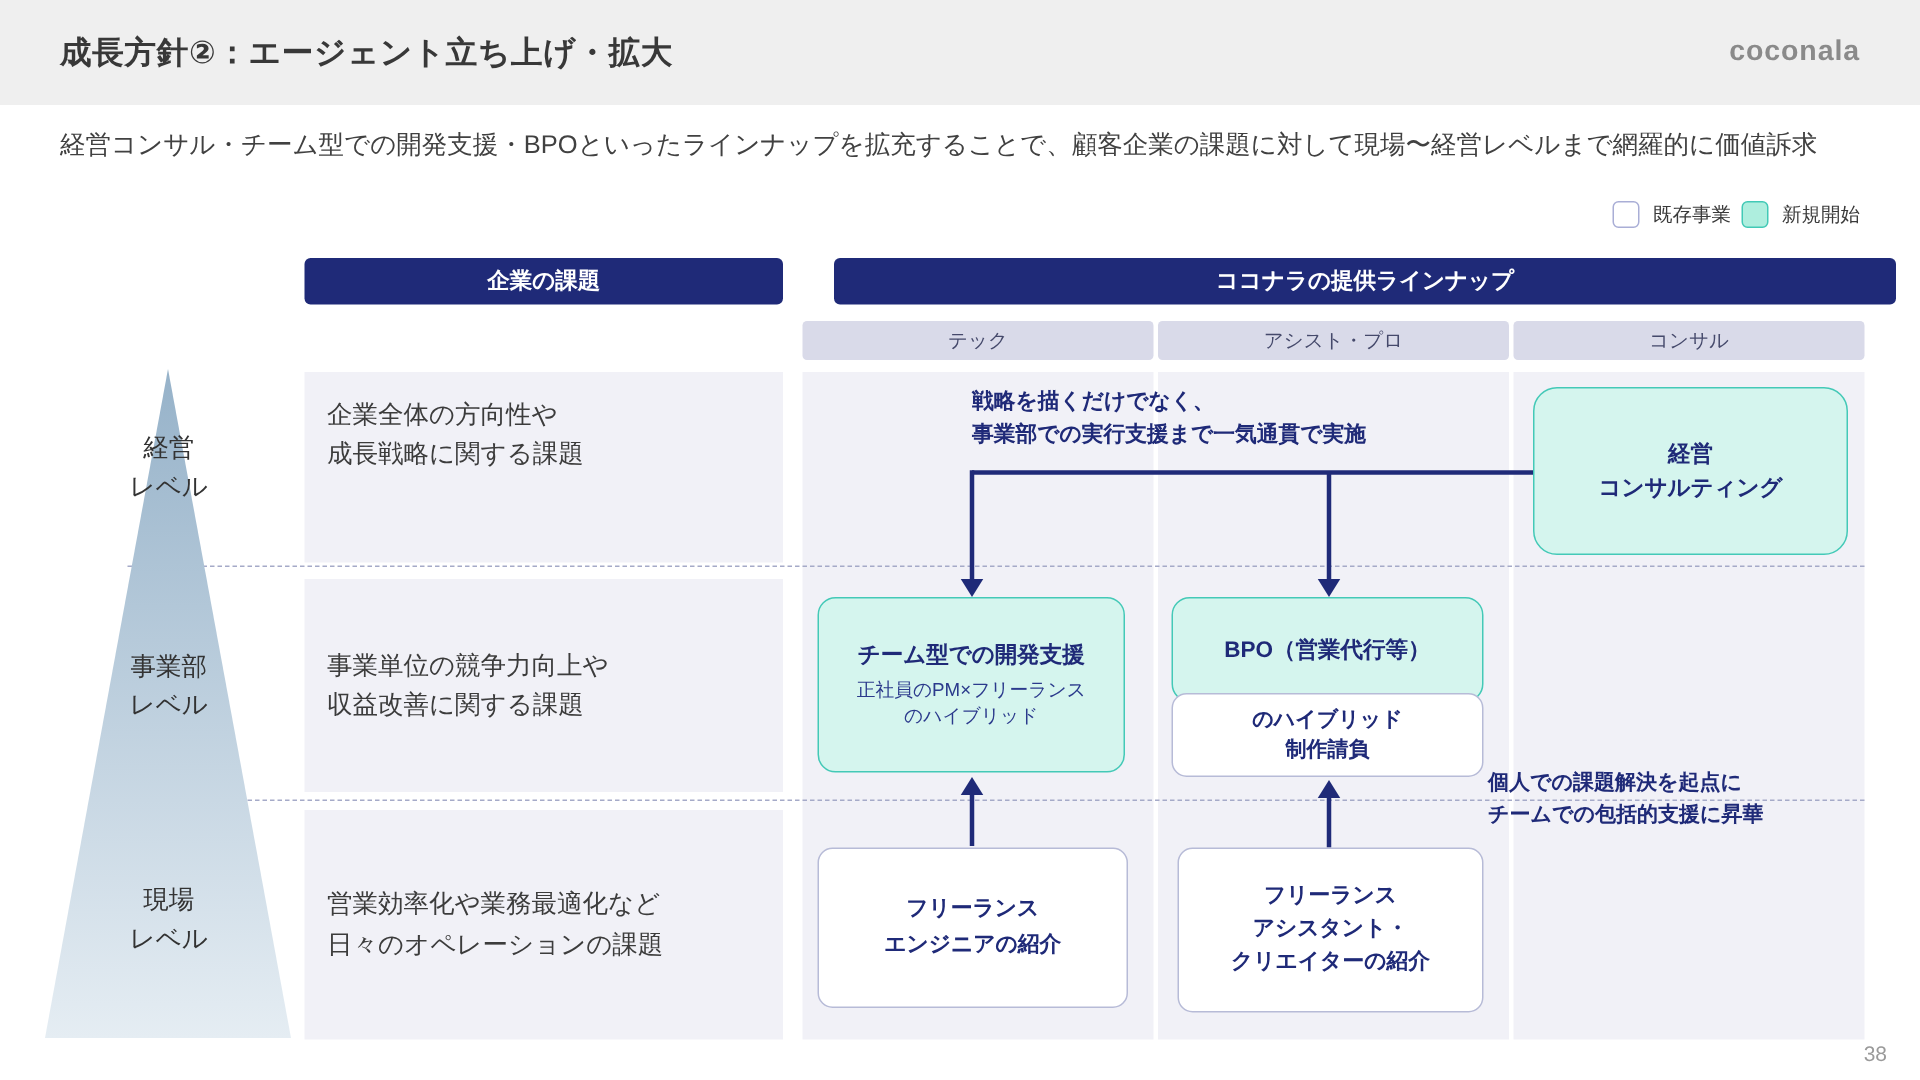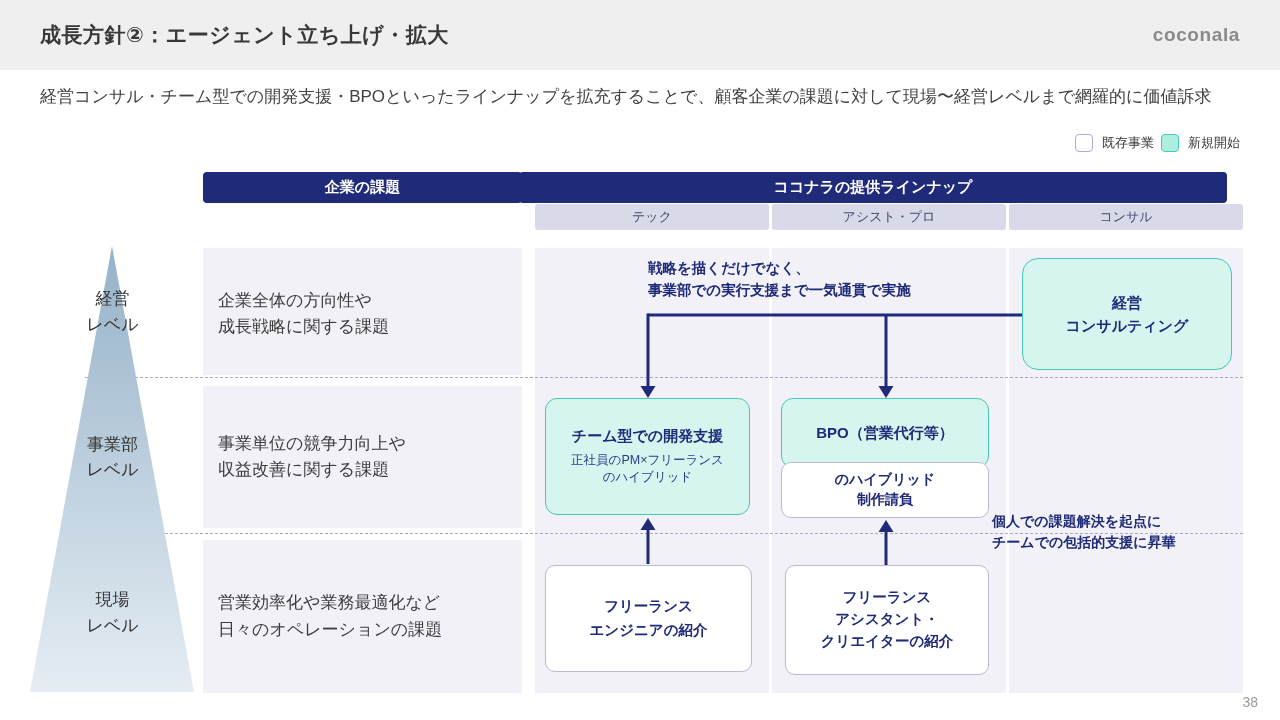--- a/index.html
+++ b/index.html
@@ -16,21 +16,21 @@
     line-height:1.55;}
 
   .legend{position:absolute;top:134px;right:40px;display:flex;gap:7px;align-items:center;}
   .legend-item{display:flex;gap:9px;align-items:center;font-size:13px;color:#3a3a3a;}
   .swatch{width:18px;height:18px;border-radius:4px;box-sizing:border-box;}
   .swatch-existing{background:#ffffff;border:1.5px solid #a9aed6;}
   .swatch-new{background:#aeeede;border:1.5px solid #42c9b6;}
 
   .hdr-bar{position:absolute;top:172px;height:31px;background:#1f2a78;border-radius:4px;
     color:#ffffff;font-weight:bold;font-size:15px;display:flex;align-items:center;justify-content:center;}
-  .subhdr{position:absolute;top:204px;height:26px;background:#d9dae9;border-radius:3px;
+  .subhdr{position:absolute;top:214px;height:26px;background:#d9dae9;border-radius:3px;
     color:#45496b;font-size:13px;display:flex;align-items:center;justify-content:center;}
 
   .panel{position:absolute;background:#f1f1f7;}
   .dashed{position:absolute;left:85px;width:1158px;border-top:1.6px dashed #a5aac8;}
 
   .level-label{position:absolute;left:55px;width:115px;display:flex;align-items:center;justify-content:center;
     text-align:center;font-size:17px;color:#333333;line-height:1.5;white-space:pre-line;}
   .challenge{position:absolute;left:203px;width:319px;display:flex;align-items:center;
     padding-left:15px;box-sizing:border-box;font-size:17px;color:#3c3c3c;line-height:1.55;white-space:pre-line;}
 
@@ -61,21 +61,21 @@
       <span class="swatch swatch-existing"></span>
       <span>既存事業</span>
     </div>
     <div class="legend-item">
       <span class="swatch swatch-new"></span>
       <span>新規開始</span>
     </div>
   </div>
 
   <div class="hdr-bar" style="left:203px;width:319px;">企業の課題</div>
-  <div class="hdr-bar" style="left:519px;width:708px;">ココナラの提供ラインナップ</div>
+  <div class="hdr-bar" style="left:556px;width:708px;">ココナラの提供ラインナップ</div>
 
   <div class="subhdr" style="left:535px;width:234px;">テック</div>
   <div class="subhdr" style="left:772px;width:234px;">アシスト・プロ</div>
   <div class="subhdr" style="left:1009px;width:234px;">コンサル</div>
 
   <div class="panel" style="left:203px;top:248px;width:319px;height:127px;"></div>
   <div class="panel" style="left:203px;top:386px;width:319px;height:142px;"></div>
   <div class="panel" style="left:203px;top:540px;width:319px;height:153px;"></div>
   <div class="panel" style="left:535px;top:248px;width:234px;height:445px;"></div>
   <div class="panel" style="left:772px;top:248px;width:234px;height:445px;"></div>
@@ -94,21 +94,21 @@
     <polygon points="112,246 30,692 194,692" fill="url(#pyr)"></polygon>
   </svg>
 
   <div class="level-label" style="top:248px;height:127px;">経営
 レベル</div>
   <div class="level-label" style="top:386px;height:142px;">事業部
 レベル</div>
   <div class="level-label" style="top:536px;height:153px;">現場
 レベル</div>
 
-  <div class="challenge" style="top:260px;height:108px;">企業全体の方向性や
+  <div class="challenge" style="top:236px;height:108px;">企業全体の方向性や
 成長戦略に関する課題</div>
   <div class="challenge" style="top:386px;height:142px;">事業単位の競争力向上や
 収益改善に関する課題</div>
   <div class="challenge" style="top:540px;height:153px;">営業効率化や業務最適化など
 日々のオペレーションの課題</div>
 
   <svg class="overlay" width="1280" height="720">
     <g stroke="#1f2a78" stroke-width="3" fill="none">
       <path d="M 648 315 H 1022"></path>
       <path d="M 648 313.5 V 387"></path>

